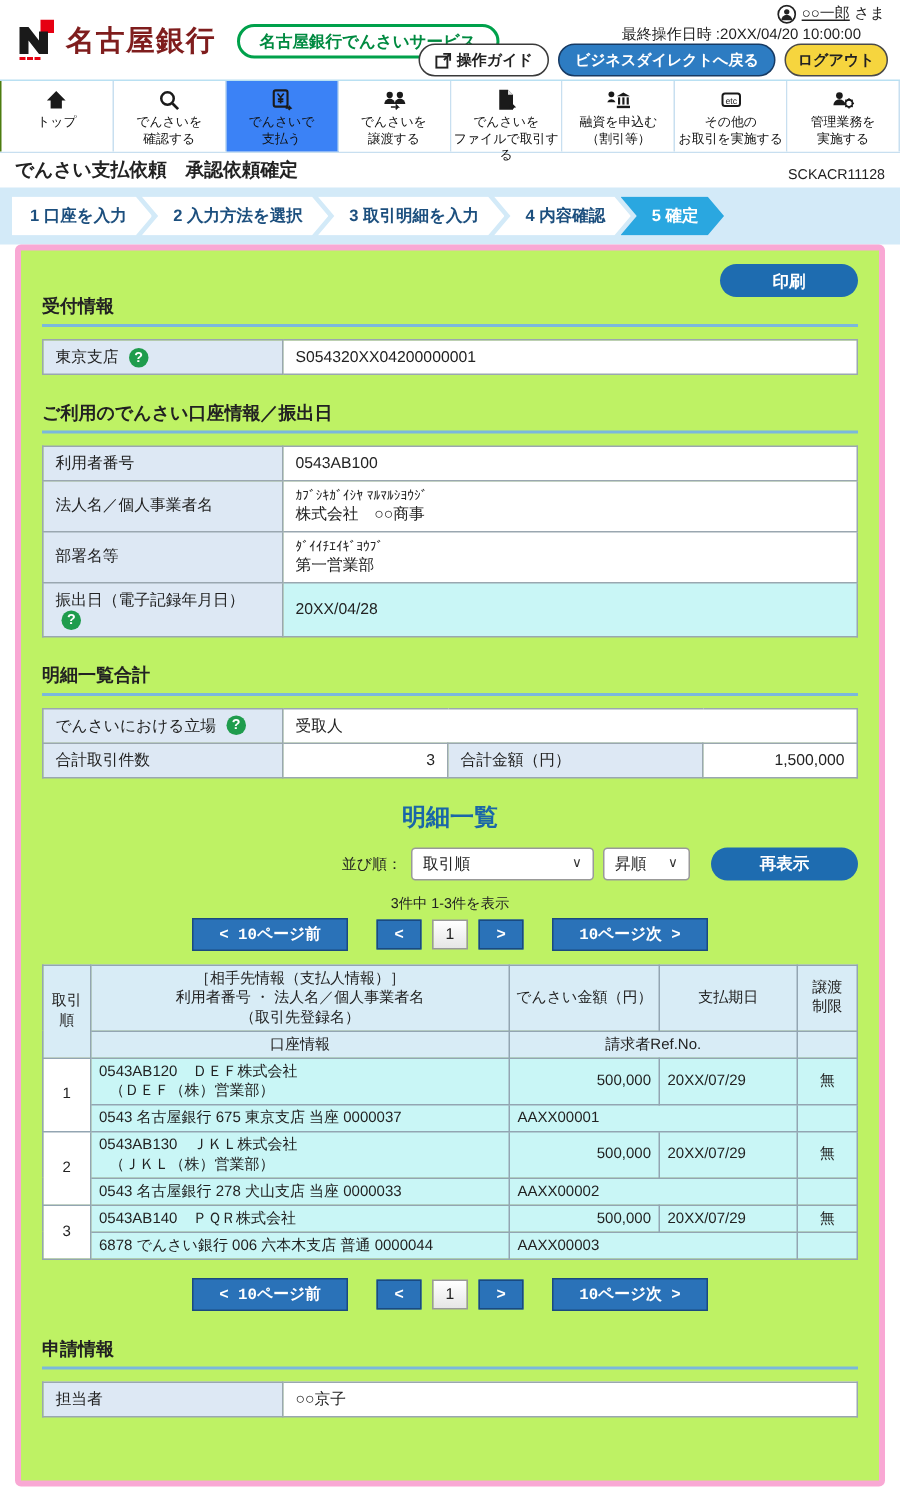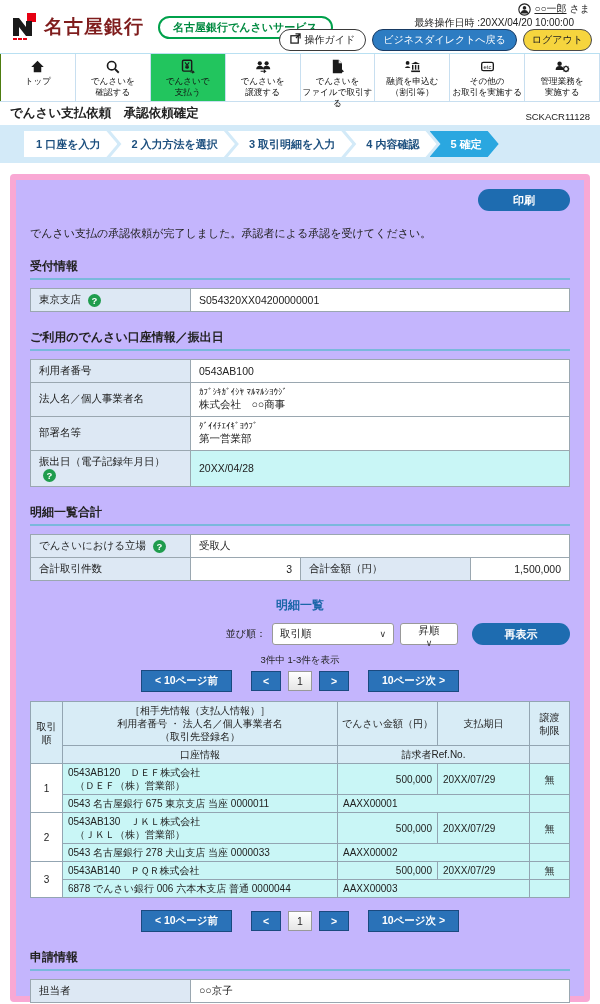--- a/index.html
+++ b/index.html
@@ -10,83 +10,83 @@
   .top-header { position:relative; height:54px; border-bottom:1px solid #b9e0f2; background:#fff; }
   .logo-wrap { position:absolute; left:12px; top:13px; display:flex; align-items:center; gap:6px; }
   .logo-mark { width:26px; height:28px; }
   .bank-name { font-size:19px; font-weight:bold; color:#7f1d1d; letter-spacing:1px; }
   .service-badge { margin-left:8px; border:2px solid #00a14b; color:#008a40; border-radius:13px;
                    padding:2px 13px; font-size:11px; font-weight:bold; background:#fff; }
   .user-line { position:absolute; right:10px; top:2px; font-size:10px; display:flex; align-items:center; gap:3px; }
   .user-line .uname { text-decoration:underline; color:#222; }
   .last-op { position:absolute; right:26px; top:16px; font-size:10px; color:#222; }
   .header-buttons { position:absolute; right:8px; top:29px; display:flex; gap:6px; align-items:center; }
-  .hbtn { font-size:10px; font-weight:normal; border-radius:12px; padding:3px 10px; display:flex; gap:4px; cursor:pointer; }
+  .hbtn { font-size:10px; font-weight:bold; border-radius:12px; padding:3px 10px; display:flex; align-items:center; gap:4px; cursor:pointer; }
   .btn-guide { background:#fff; border:1.5px solid #3a3a3a; color:#222; }
   .btn-back  { background:#2d7cc2; border:1.5px solid #173a63; color:#fff; }
   .btn-logout{ background:#f6d53e; border:1.5px solid #4a4a4a; color:#222; padding:3px 8px; }
 
   
   .nav { display:flex; height:48px; border-bottom:1px solid #c8dff0; }
   .tab { flex:1; text-align:center; padding-top:4px; border-right:1px solid #c8dff0; cursor:pointer; background:#fff; }
   .tab:first-child { border-left:1px solid #4d7c0f; }
-  .tab.active { background:#22c55e; }
+  .tab.active { background:#3b82f6; }
   .tab-icon { height:17px; display:flex; justify-content:center; align-items:center; }
   .tab-label { font-size:8.6px; line-height:1.3; white-space:pre-line; color:#111; margin-top:1px; }
 
   
   .title-bar { display:flex; justify-content:space-between; align-items:flex-end; padding:3px 10px 3px 10px; }
   .page-title { font-size:12.5px; font-weight:bold; }
   .screen-id { font-size:9.5px; color:#222; }
 
   
-  .steps { background:#d3eaf8; display:flex; align-items:center; padding:6px 24px; height:38px;text-align:center; }
+  .steps { background:#d3eaf8; display:flex; align-items:center; padding:6px 8px; height:38px;text-align:center; }
   .step { position:relative; background:#fff; color:#1c4f7e; font-size:11px; font-weight:bold; line-height:26px;
           height:26px; padding:0 17px 0 21px; white-space:nowrap;
           clip-path:polygon(0 0, calc(100% - 11px) 0, 100% 50%, calc(100% - 11px) 100%, 0 100%, 11px 50%);
           margin-left:-7px; }
   .step.first { clip-path:polygon(0 0, calc(100% - 11px) 0, 100% 50%, calc(100% - 11px) 100%, 0 100%);
           padding-left:12px; margin-left:0; }
   .step.active { background:#2aa7e0; color:#fff; }
 
   
-  .panel { margin:11px 10px 0 10px; border:6px solid #f9a8d4; border-radius:4px; position:relative;
-           padding:12px 14px 16px 14px; height:828px; background:#c4b5fd; }
+  .panel { margin:0 10px 0 10px; border:4px solid #f9a8d4; border-radius:4px; position:relative;
+           padding:12px 14px 16px 14px; height:828px; background:#bef264; }
   .btn-pill { background:#1e6cb0; color:#fff; border:none; border-radius:12px; font-size:11px; font-weight:bold;
               text-align:center; cursor:pointer; font-family:inherit; }
   .print-top { position:absolute; top:9px; right:14px; width:92px; height:22px; }
   .message { margin-top:34px; font-size:11px; }
 
   .section { margin-top:17px; }
   .section-title { font-size:12px; font-weight:bold; padding-bottom:3px; border-bottom:2px solid #7ab8dc; margin-bottom:8px; }
 
   table.info { width:100%; border-collapse:collapse; font-size:10.5px; }
   table.info td { border:1px solid #9aa7b0; padding:4px 8px; vertical-align:middle; background:#fff; }
   td.lbl { background:#dde8f4 !important; width:160px; }
   td.cyan { background:#c9f6f6 !important; }
   .kana { font-size:9px; line-height:1.2; }
   .num { text-align:right; }
   .help { display:inline-block; width:13px; height:13px; border-radius:50%; background:#1f9c4d; color:#fff;
           font-size:9.5px; font-weight:bold; text-align:center; line-height:13px; vertical-align:middle; margin-left:4px; cursor:pointer; }
 
   
-  .list-title { text-align:center; color:#1a66a8; font-weight:bold; font-size:12px; margin-top:16px; }
+  .list-title { text-align:center; color:#1a66a8; font-weight:bold; font-size:16px; margin-top:16px; }
   .sort-row { display:flex; justify-content:flex-end; align-items:center; gap:6px; margin-top:9px; font-size:10px; }
   .select { border:1px solid #999; border-radius:3px; height:22px; background:#fff; display:flex; align-items:center;
             justify-content:space-between; padding:0 7px; font-size:10.5px; cursor:pointer; }
-  .sel-sort { width:122px; } .sel-order { width:58px;flex-direction:column; }
+  .sel-sort { width:122px; } .sel-order { width:58px; }
   .chev { font-size:9px; color:#333; }
   .btn-redisplay { width:98px; height:22px; margin-left:8px; }
 
   .pag { text-align:center; margin-top:9px; }
   .pag-info { font-size:9.5px; margin-bottom:3px; }
   .pag-row { display:flex; justify-content:center; align-items:center; gap:7px; }
   .pbtn { background:#2a72b8; color:#fff; border:1px solid #1a4a80; font-size:10.5px; font-weight:bold;
           padding:3px 0; cursor:pointer; font-family:inherit; }
-  .pbtn.wide { width:91px; } .pbtn.arr { width:30px; }
+  .pbtn.wide { width:104px;font-family:Liberation Mono, monospace; } .pbtn.arr { width:30px; }
   .pnum { width:24px; padding:3px 0; background:linear-gradient(#ffffff,#e6e6e6); border:1px solid #999;
           font-size:10.5px; color:#222; text-align:center; }
   .gap-l { margin-left:12px; } .gap-r { margin-right:12px; }
 
   table.detail { width:100%; border-collapse:collapse; font-size:10px; margin-top:9px; }
   table.detail th { background:#d8ecf6; border:1px solid #93a5b2; font-weight:normal; padding:2px 4px;
                     text-align:center; vertical-align:middle; line-height:1.3; }
   table.detail td { border:1px solid #93a5b2; padding:2px 5px; vertical-align:middle; line-height:1.3; }
   th.party-h { text-align:left; padding-left:14px; }
   .pre { white-space:pre-line; }
@@ -239,21 +239,20 @@
   <div class="step">2 入力方法を選択</div>
   <div class="step">3 取引明細を入力</div>
   <div class="step">4 内容確認</div>
   <div class="step active">5 確定</div>
 </div>
 
 <div class="panel">
 
   <button class="btn-pill print-top">印刷</button>
 
-  <div class="message">でんさい支払の承認依頼が完了しました。承認者による承認を受けてください。</div>
 
   <div class="section">
     <div class="section-title">受付情報</div>
     <table class="info">
       <tbody>
           <tr>
         <td class="lbl">
           <span>東京支店</span>
           <span class="help">?</span>
         </td>
@@ -374,21 +373,21 @@
       <td class="no-cell" rowspan="2">1</td>
       <td class="dcyan">
         <div>0543AB120　ＤＥＦ株式会社</div>
         <div class="indent">（ＤＥＦ（株）営業部）</div>
       </td>
       <td class="dcyan amt">500,000</td>
       <td class="dcyan">20XX/07/29</td>
       <td class="dcyan ctr">無</td>
     </tr>
     <tr>
-      <td class="dcyan">0543 名古屋銀行 675 東京支店 当座 0000011</td>
+      <td class="dcyan">0543 名古屋銀行 675 東京支店 当座 0000037</td>
       <td class="dcyan" colspan="2">AAXX00001</td>
       <td class="dcyan"></td>
     </tr>
 
     <tr>
       <td class="no-cell" rowspan="2">2</td>
       <td class="dcyan">
         <div>0543AB130　ＪＫＬ株式会社</div>
         <div class="indent">（ＪＫＬ（株）営業部）</div>
       </td>

